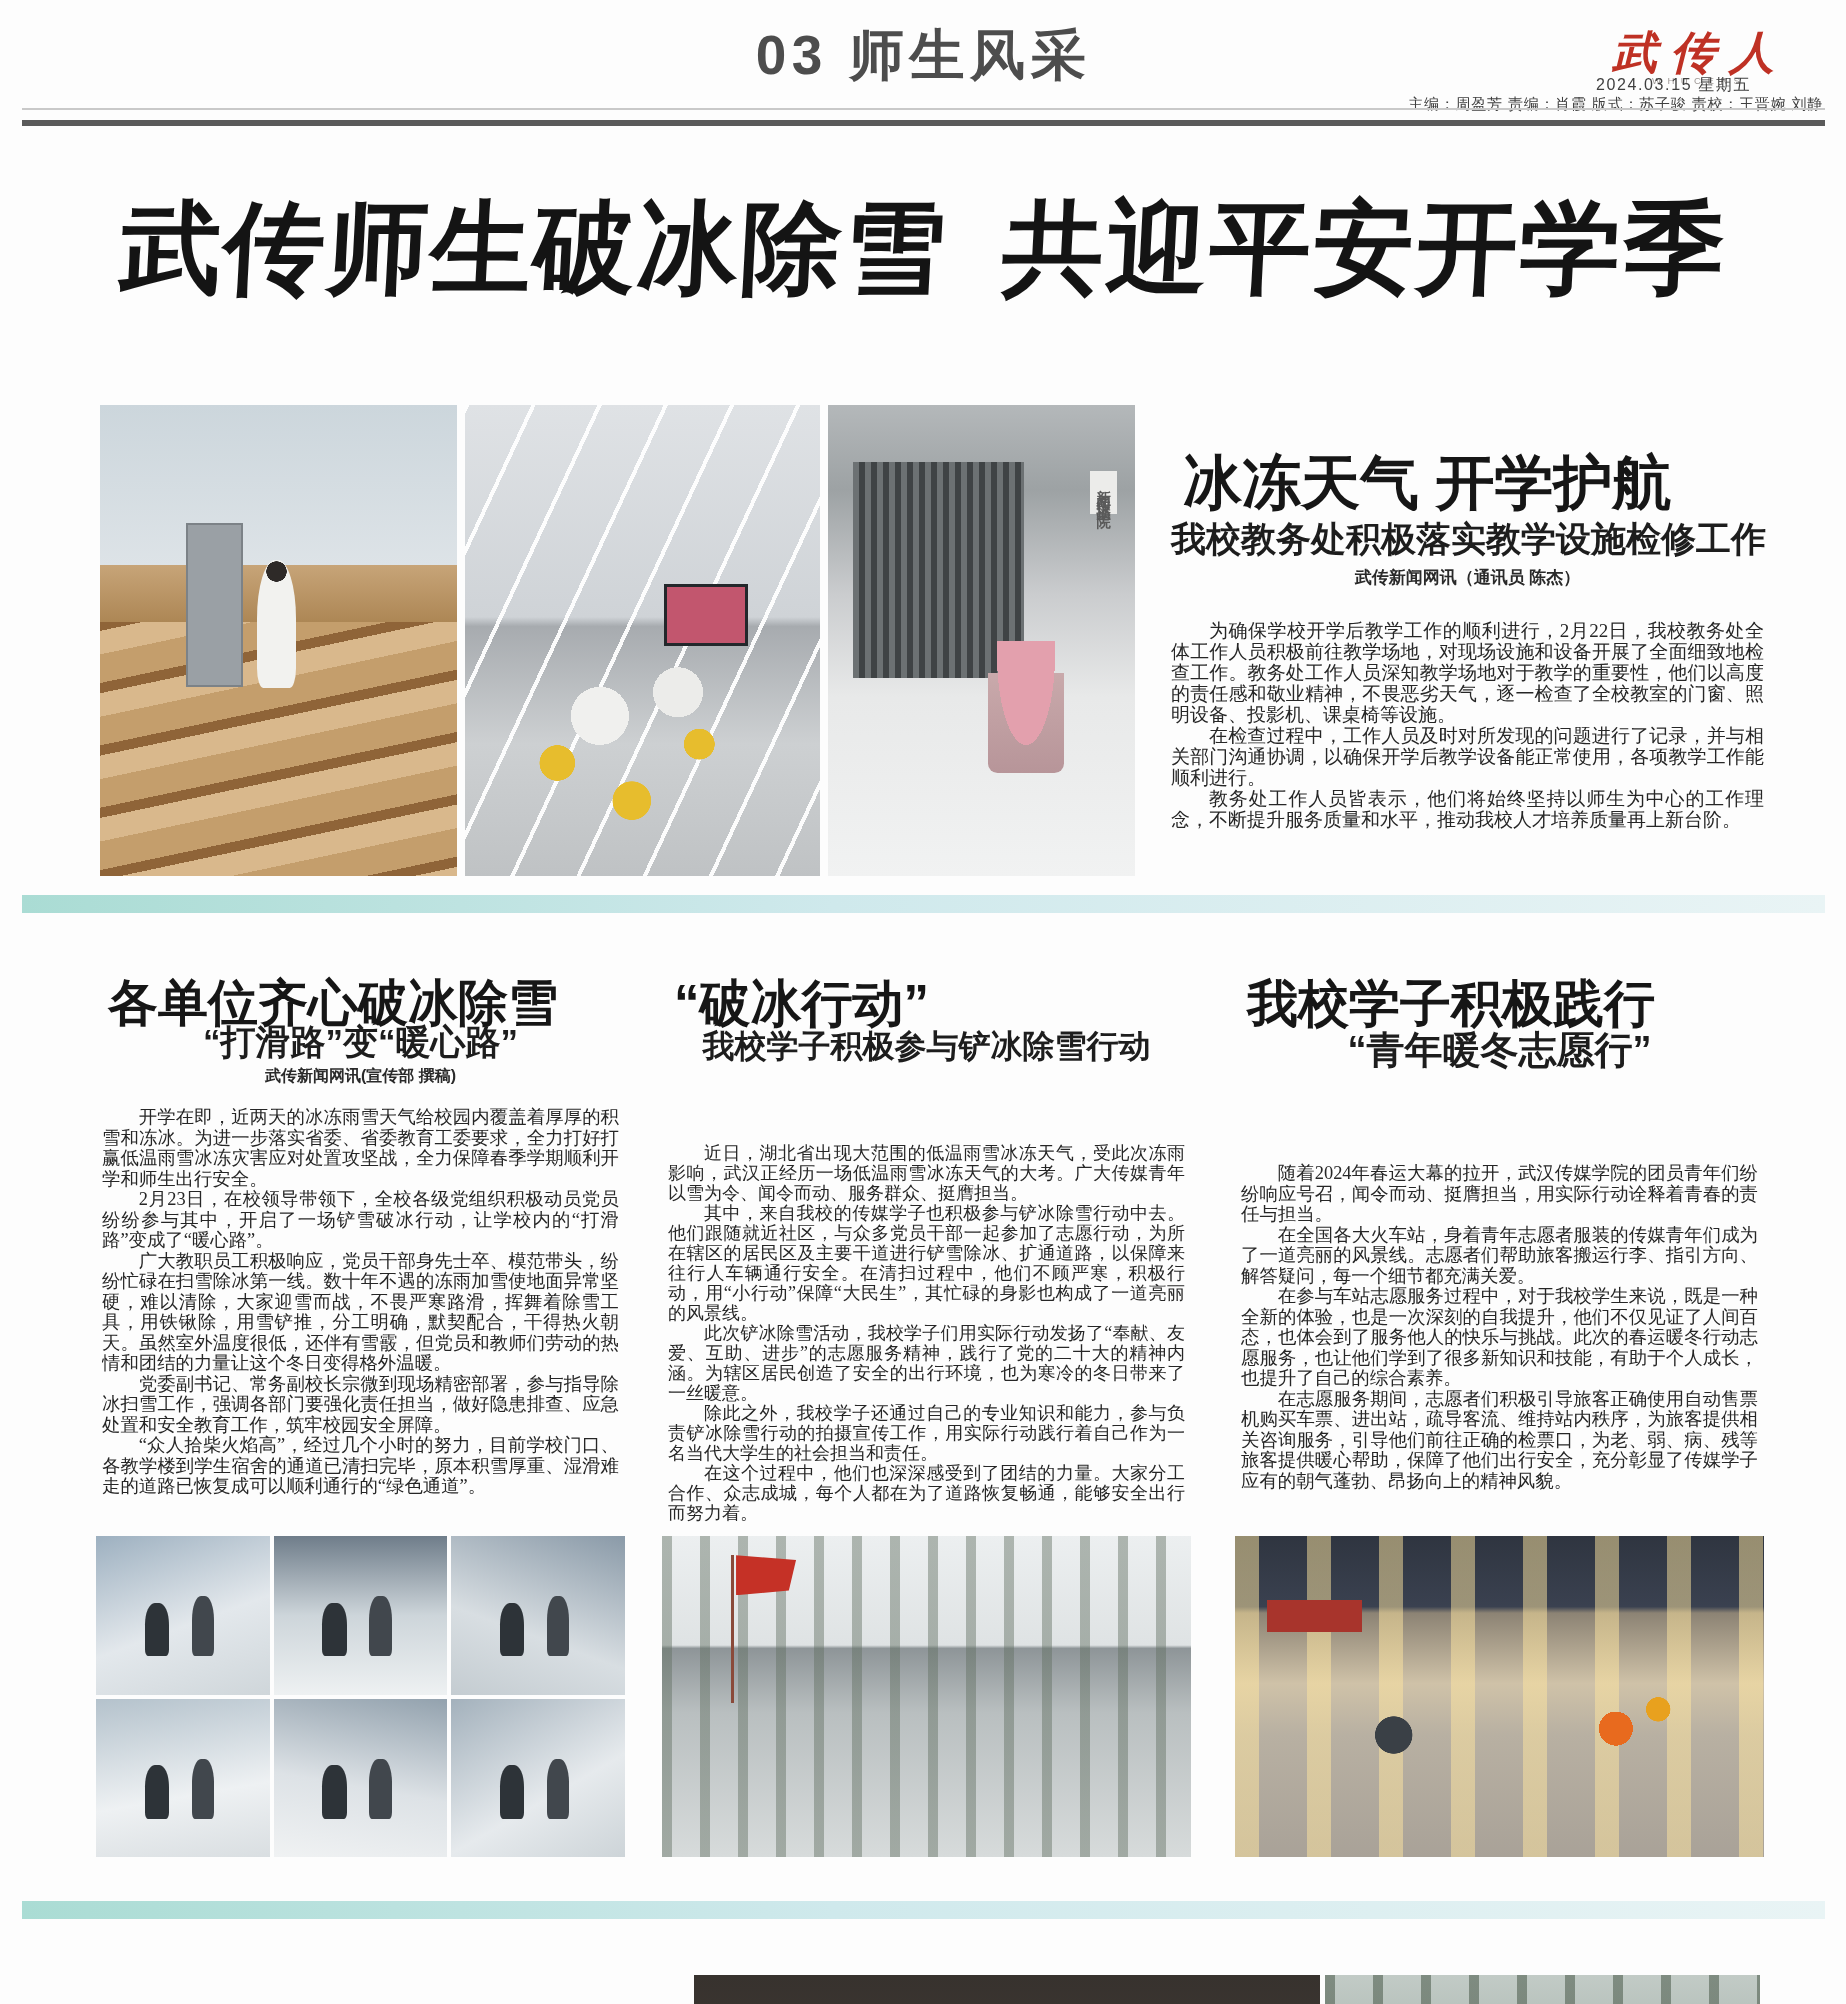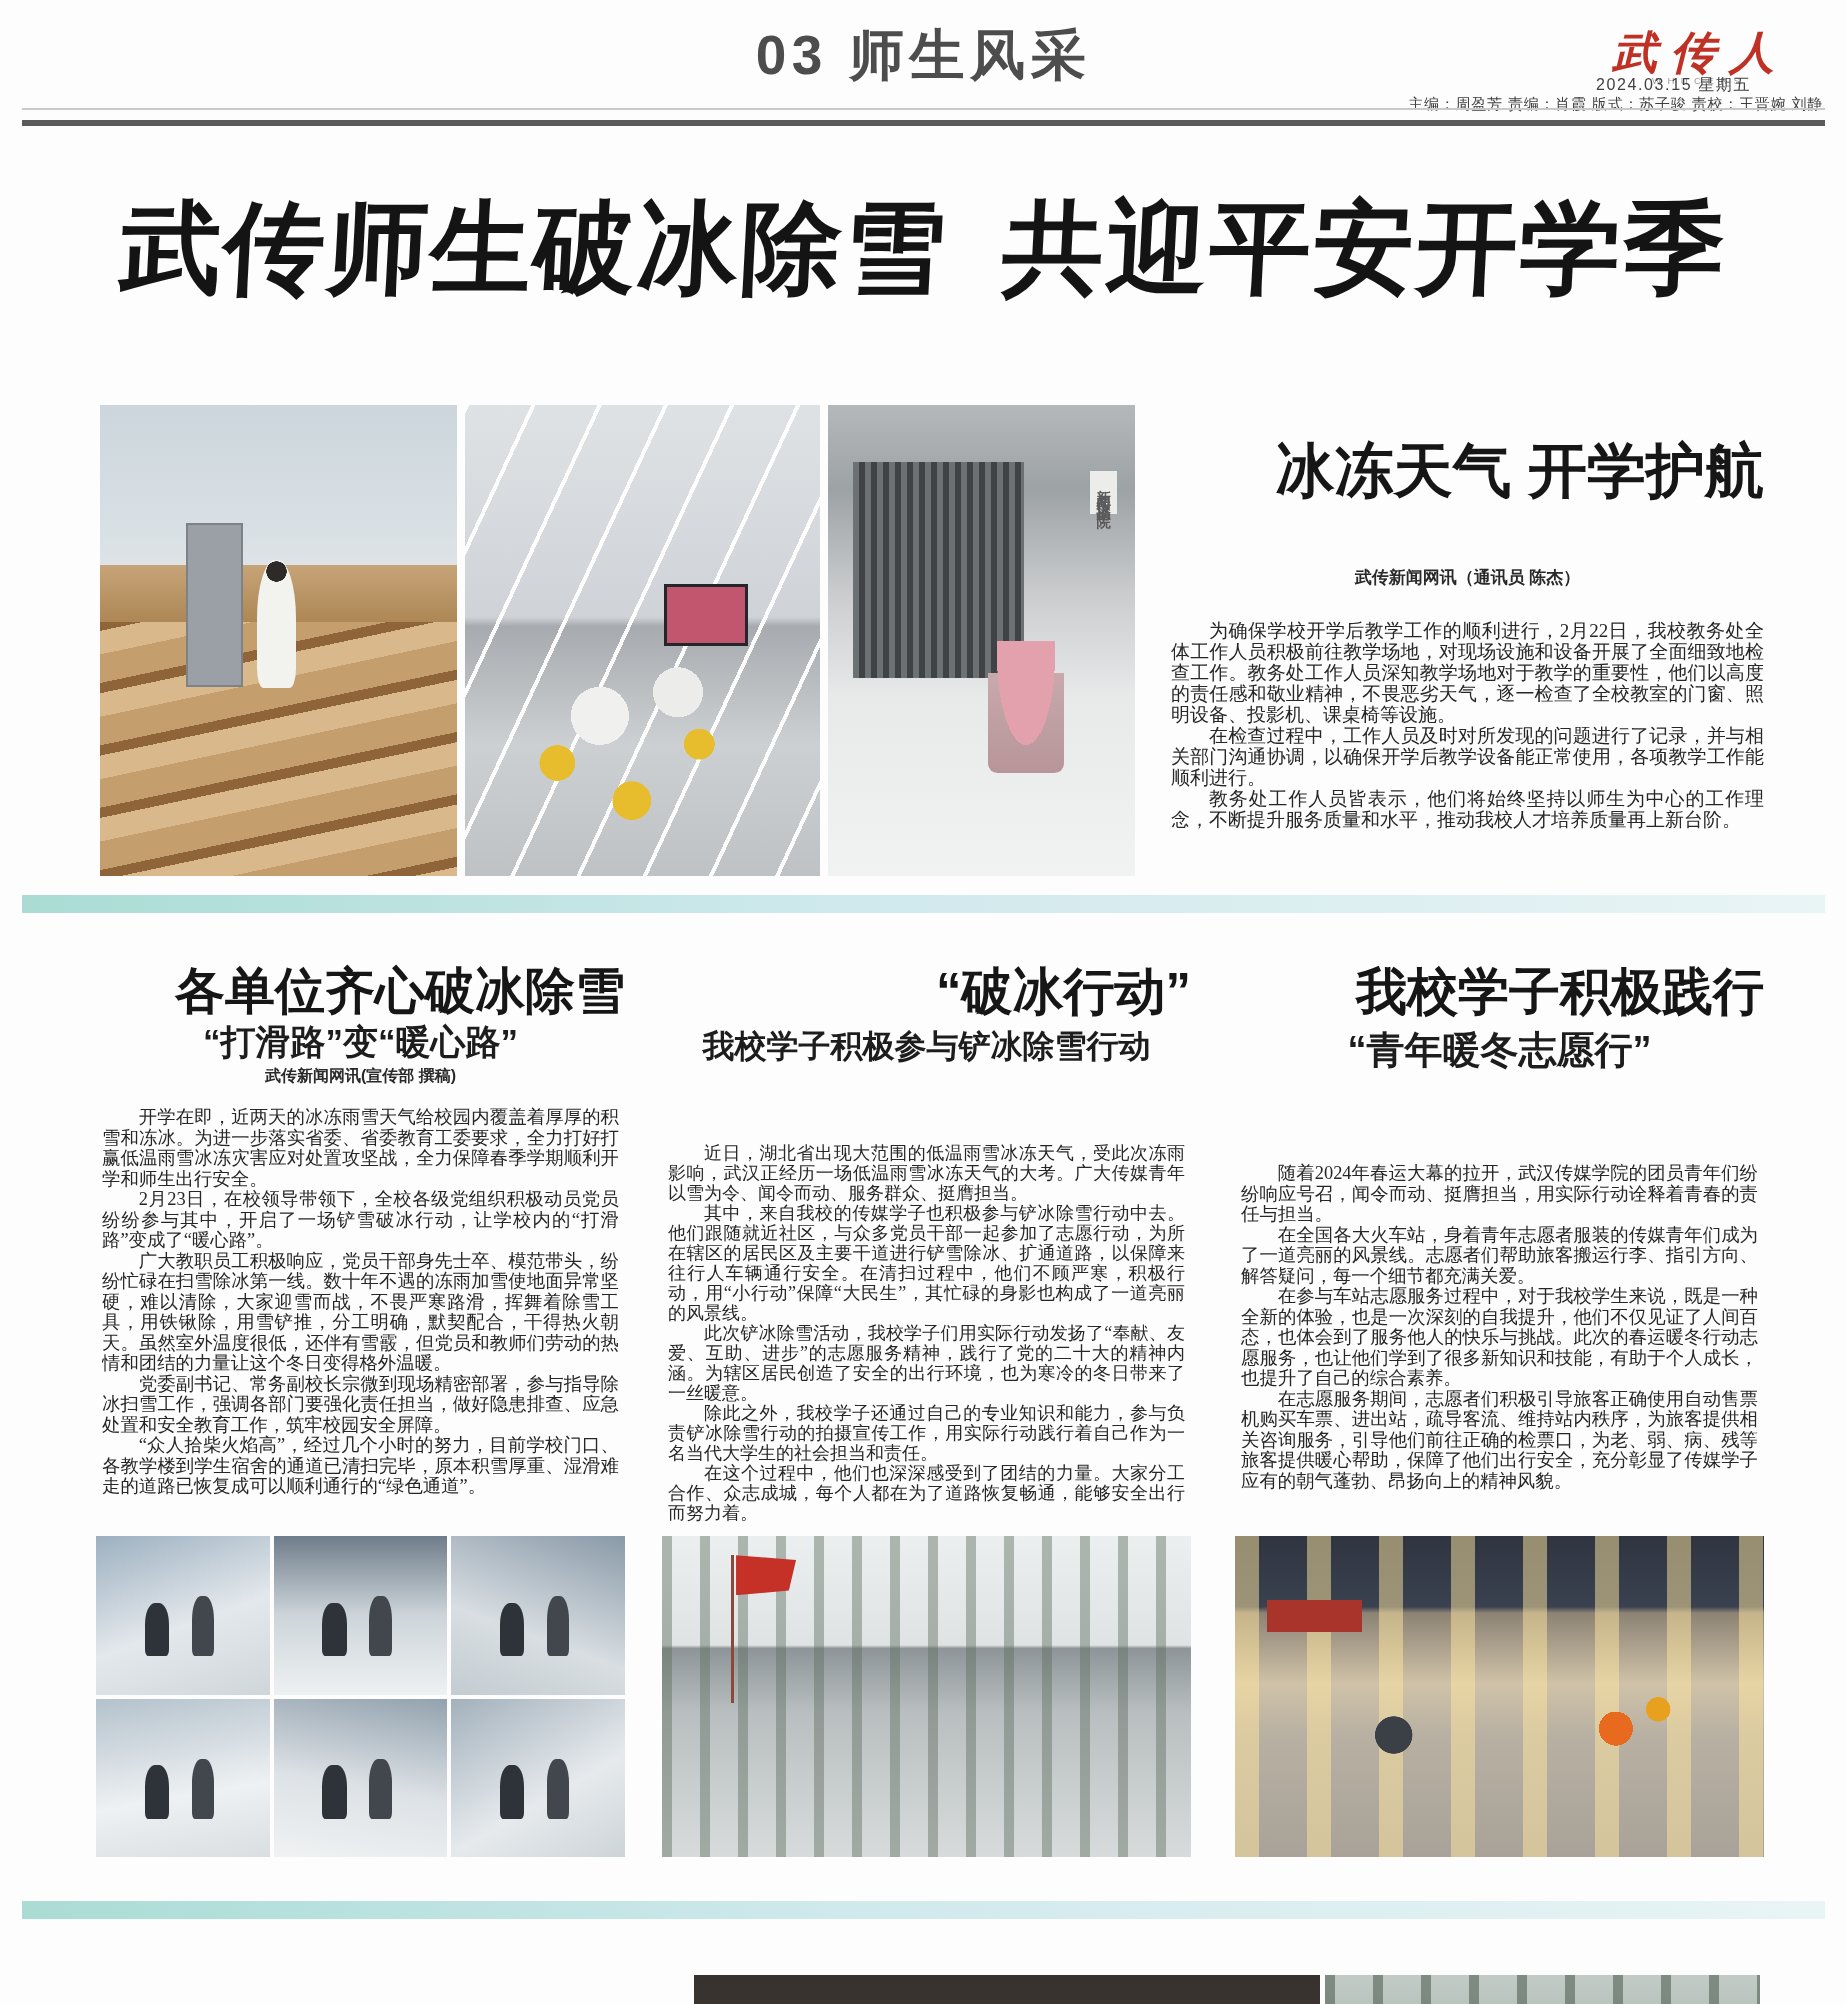--- a/index.html
+++ b/index.html
@@ -18,21 +18,21 @@
   .mh-credits{position:absolute;right:24px;top:95px;font-size:15px;color:#3f3f3f;letter-spacing:0.8px;}
   .rule-a{position:absolute;left:22px;right:22px;top:108px;height:1.6px;background:#c9c9c9;}
   .rule-b{position:absolute;left:22px;right:22px;top:120px;height:6.4px;background:#5a5a5a;}
 
   
   .headline{position:absolute;left:0;right:0;top:182px;margin:0;text-align:center;
     font-family:"Liberation Serif",serif;font-weight:900;font-size:101px;color:#141414;
     white-space:pre;transform:skewX(-3deg);letter-spacing:2.4px;}
 
   
-  .art-title{position:absolute;margin:0;text-align:right;font-weight:900;color:#161616;
+  .art-title{position:absolute;margin:12px;text-align:left;font-weight:900;color:#161616;
     white-space:nowrap;}
   .art-sub{position:absolute;margin:0;text-align:center;font-weight:900;color:#1d1d1d;
     white-space:nowrap;}
   .art-byline{position:absolute;margin:0;text-align:center;font-weight:bold;color:#2a2a2a;}
   .body-col{position:absolute;text-align:justify;color:#262626;
     font-family:"Liberation Serif",serif;overflow:hidden;}
   .body-col p{margin:0;text-indent:2em;}
 
   
   .a1-t{left:1171px;width:593px;top:432px;font-size:59px;}
@@ -170,20 +170,21 @@
 
   <h1 class="headline">武传师生破冰除雪  共迎平安开学季</h1>
 
   <div class="photo pA"></div>
   <div class="photo pB"></div>
   <div class="photo pC">
     <div class="pC-sign">新闻传播学院</div>
   </div>
 
   <h2 class="art-title a1-t">冰冻天气 开学护航</h2>
+  <h3 class="art-sub a1-s">我校教务处积极落实教学设施检修工作</h3>
   <div class="art-byline a1-b">武传新闻网讯（通讯员 陈杰）</div>
   <div class="body-col a1-body">
     <p>为确保学校开学后教学工作的顺利进行，2月22日，我校教务处全体工作人员积极前往教学场地，对现场设施和设备开展了全面细致地检查工作。教务处工作人员深知教学场地对于教学的重要性，他们以高度的责任感和敬业精神，不畏恶劣天气，逐一检查了全校教室的门窗、照明设备、投影机、课桌椅等设施。</p>
     <p>在检查过程中，工作人员及时对所发现的问题进行了记录，并与相关部门沟通协调，以确保开学后教学设备能正常使用，各项教学工作能顺利进行。</p>
     <p>教务处工作人员皆表示，他们将始终坚持以师生为中心的工作理念，不断提升服务质量和水平，推动我校人才培养质量再上新台阶。</p>
   </div>
 
   <div class="divider div1"></div>
 
   <h2 class="art-title m1-t">各单位齐心破冰除雪</h2>

